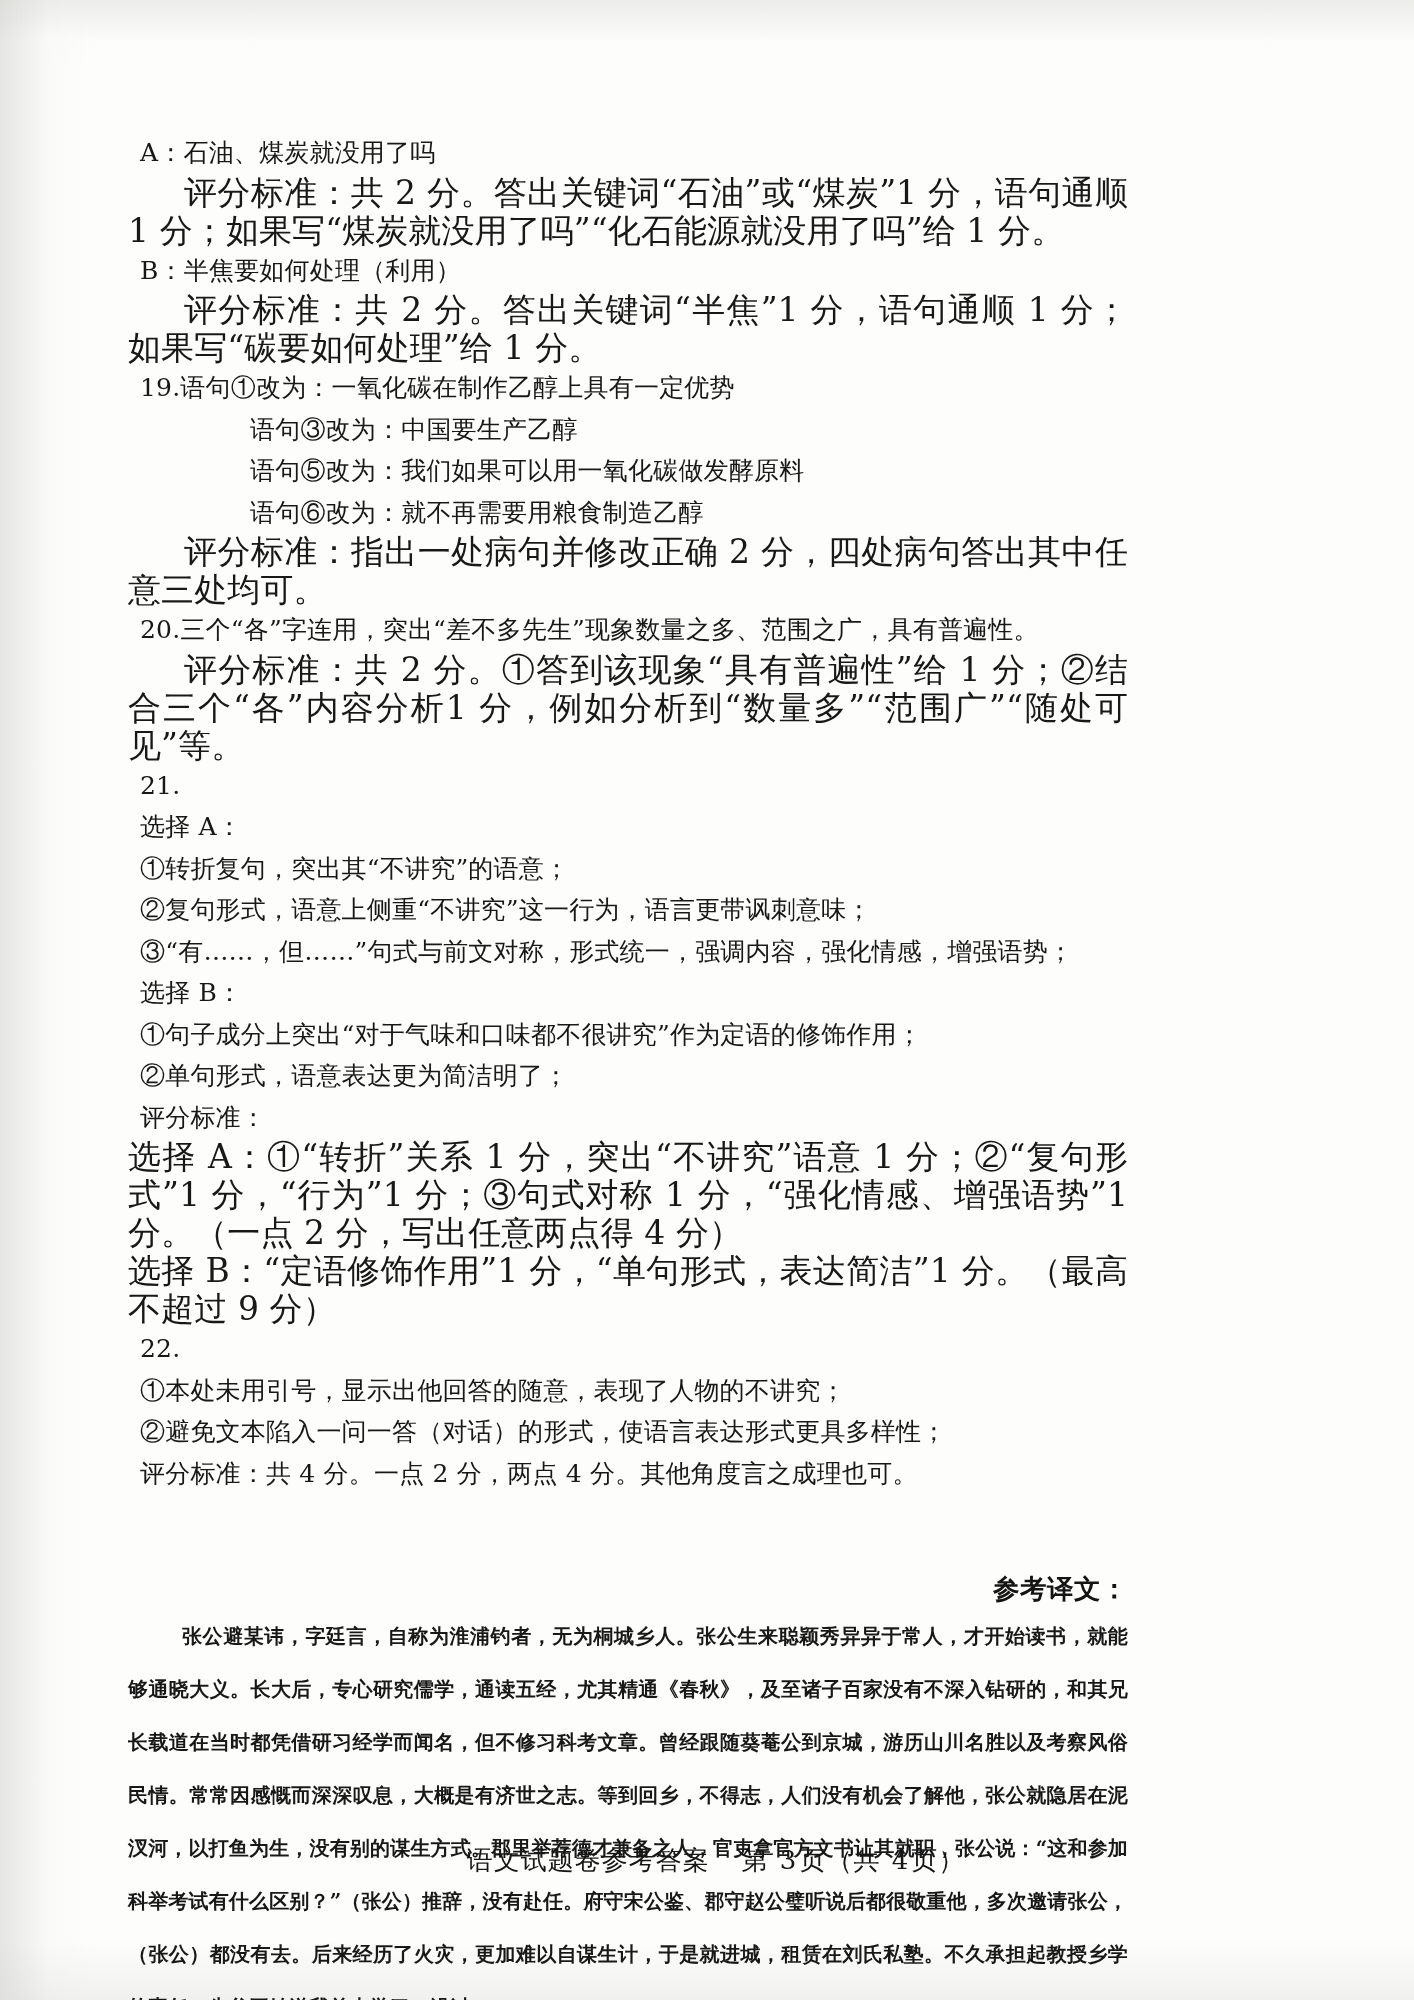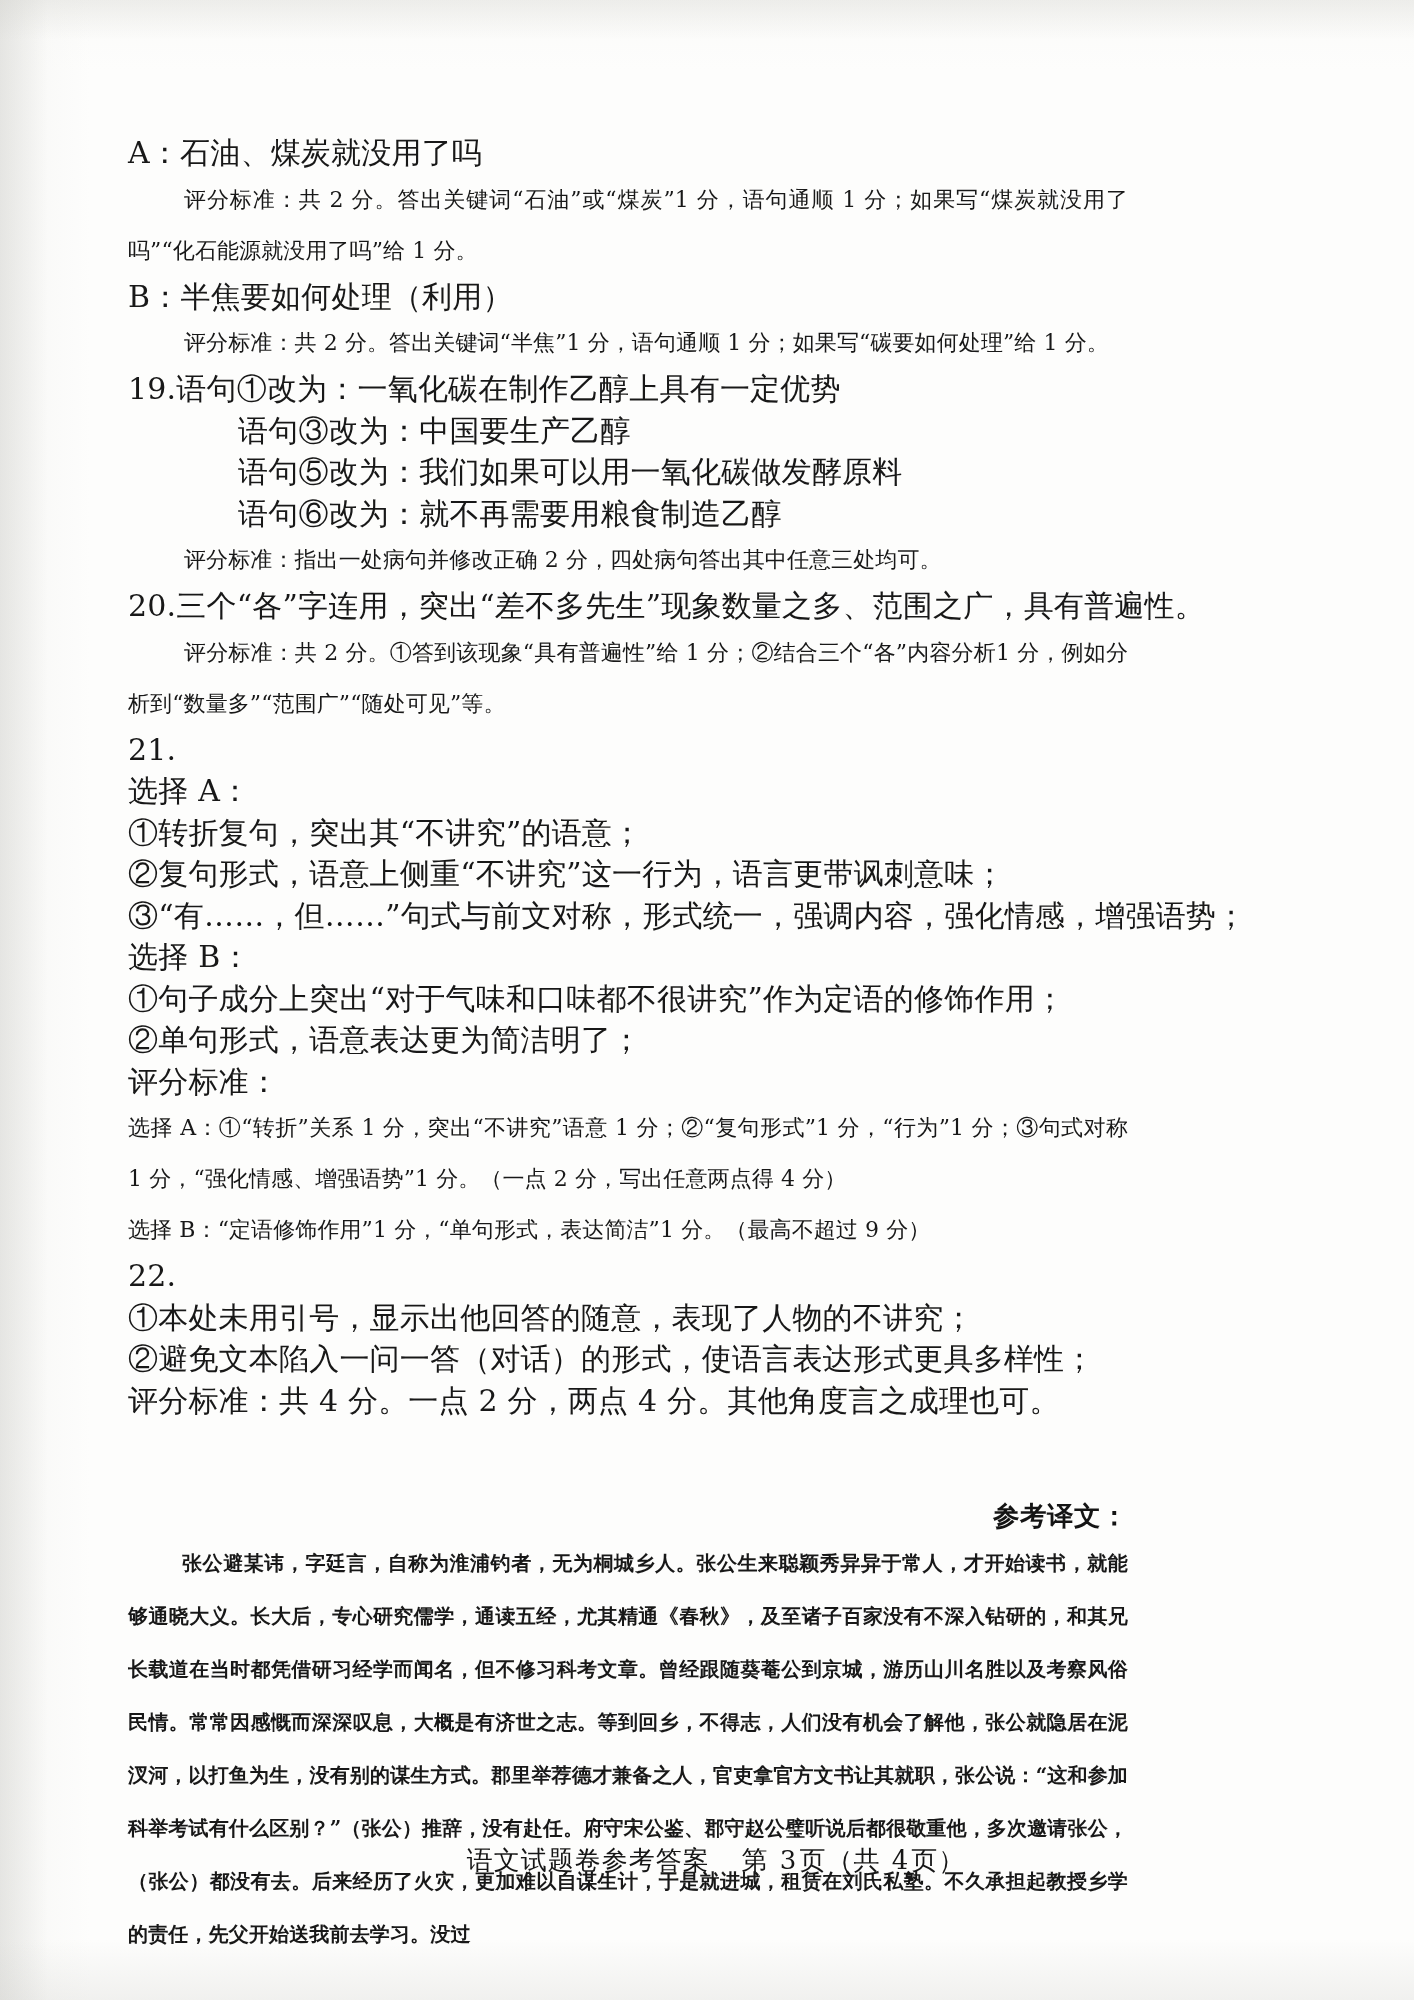--- a/index.html
+++ b/index.html
@@ -24,30 +24,31 @@
       linear-gradient(to bottom, rgba(250,250,248,0.8) 0px, rgba(255,255,255,0) 70px),
       #fdfdfc;
   }
   .content {
     position: absolute;
     left: 128px;
     top: 132px;
     width: 1000px;
   }
   .line {
-    font-size: 30px;
+    font-size: 25px;
     line-height: 41.5px;
     letter-spacing: 0.2px;
     white-space: nowrap;
     color: #181818;
     text-rendering: optimizeLegibility;
+    margin-left: 12px;
   }
   .block {
-    font-size: 22px;
-    line-height: 51px;
+    font-size: 33px;
+    line-height: 38px;
     letter-spacing: 0.1px;
     text-align: justify;
     text-justify: inter-ideograph;
     color: #181818;
   }
   .indent-2 { padding-left: 110px; }
   .hang {
     text-indent: 56px;
   }
   .gap-lg { height: 74px; }

